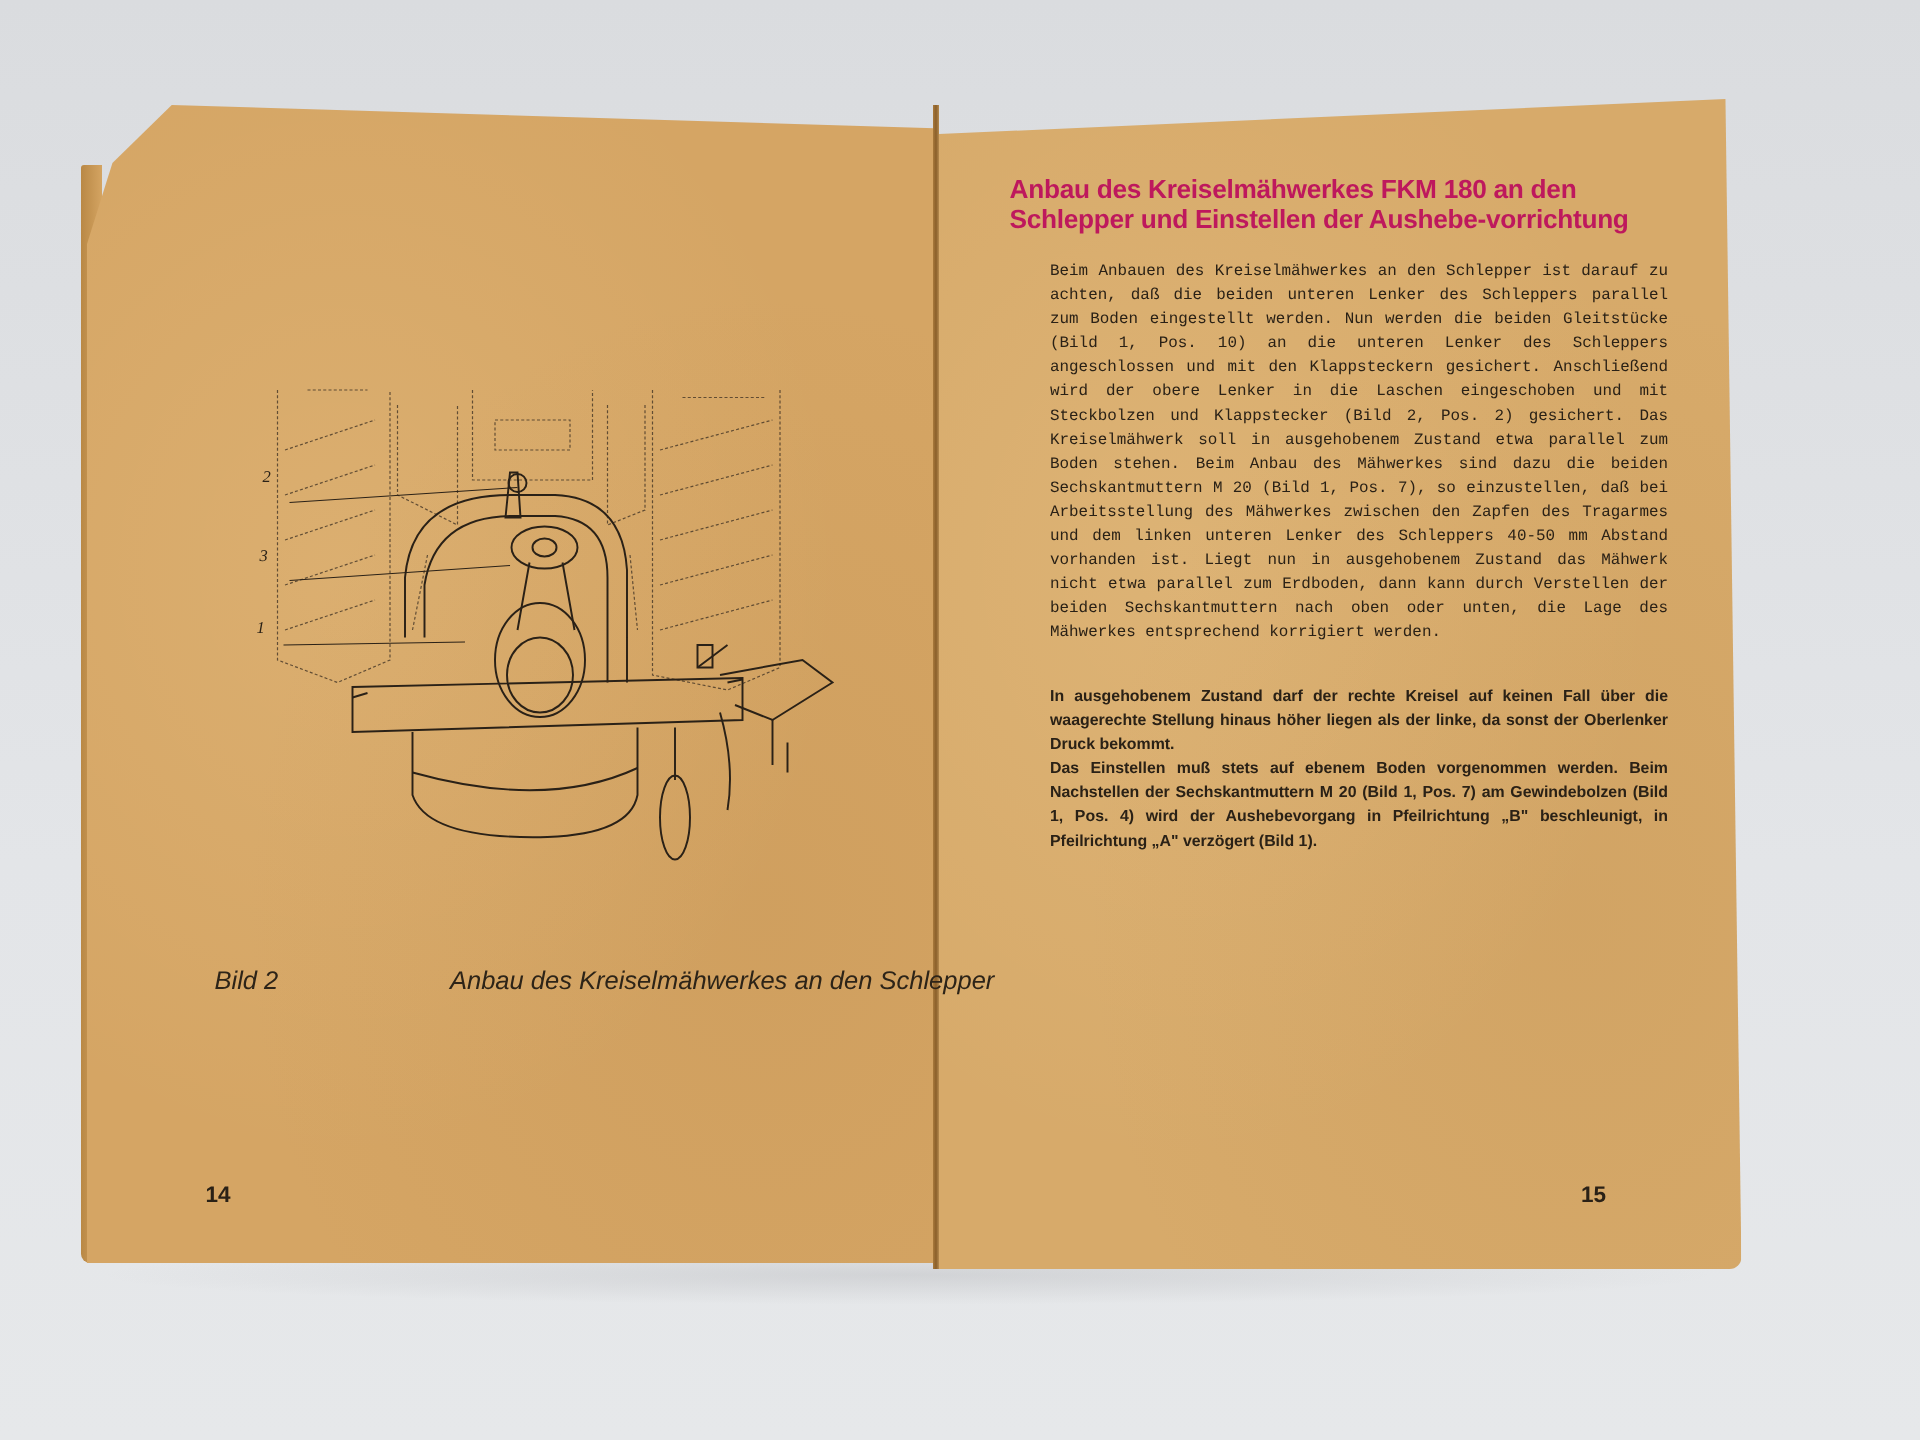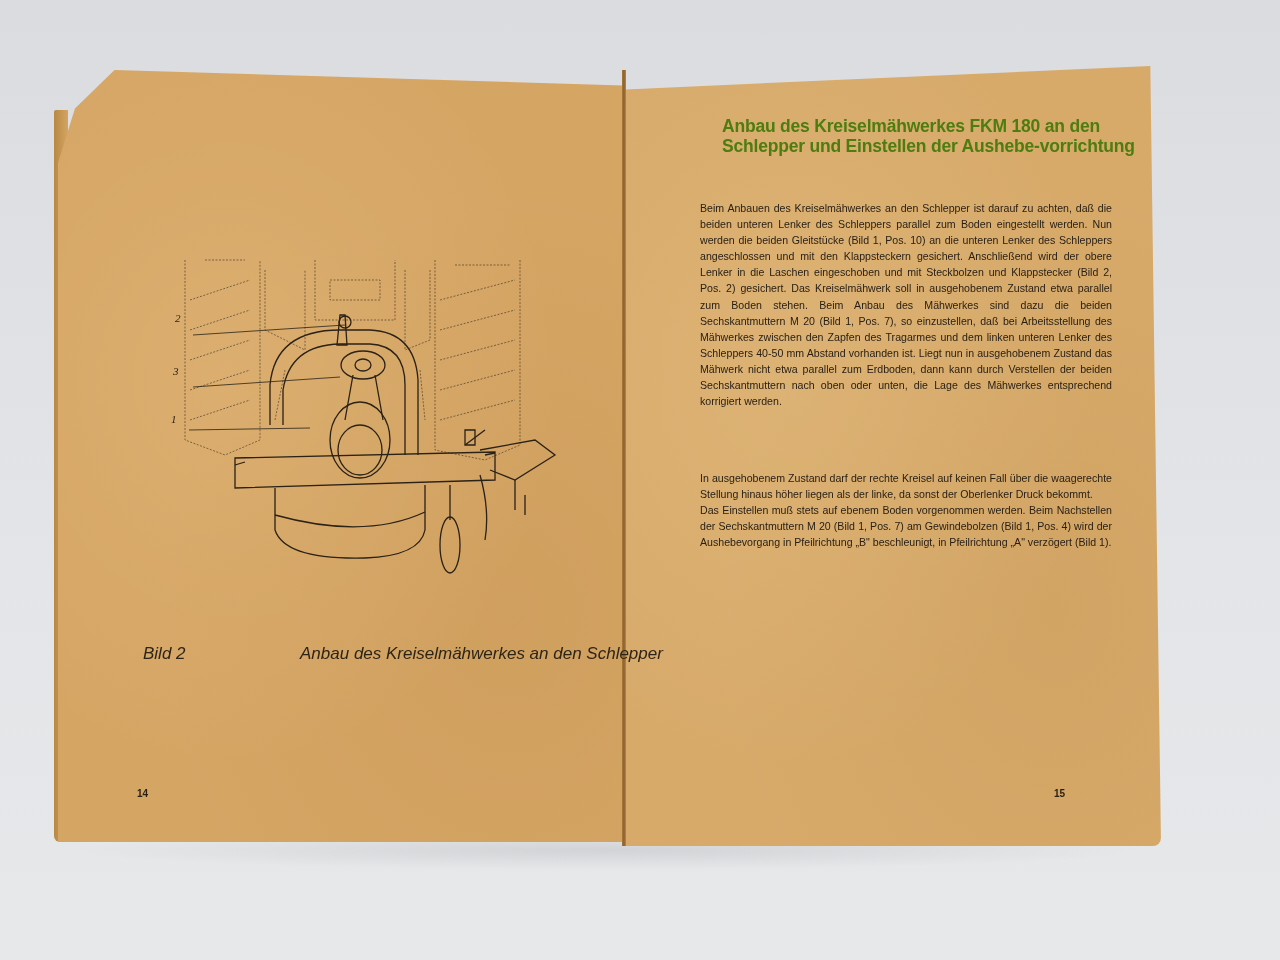--- a/index.html
+++ b/index.html
@@ -43,25 +43,25 @@
     position: absolute; left: 165px; top: 240px; width: 400px; height: 345px;
   }
   .label {
     position: absolute; font-family: "Liberation Serif", serif; font-style: italic;
     font-size: 11px; color: #2b2217;
   }
   .caption {
     position: absolute; top: 644px; font-size: 17px; color: #2d2418; font-style: italic;
   }
   .page-num {
-    position: absolute; top: 788px; font-size: 10px; color: #2a2116; font-weight: bold; text-align: right;
+    position: absolute; top: 788px; font-size: 15px; color: #2a2116; font-weight: bold; text-align: right;
   }
   .title {
-    position: absolute; left: 722px; top: 116px; width: 420px;
-    font-size: 17.5px; line-height: 20px; font-weight: bold; color: #4d7c0f;
+    position: absolute; left: 673px; top: 116px; width: 420px;
+    font-size: 17.5px; line-height: 20px; font-weight: bold; color: #be185d;
     letter-spacing: -0.2px;
   }
   .para {
     position: absolute; left: 700px; width: 412px;
     font-size: 10.6px; line-height: 16.1px; color: #2a2116;
     text-align: justify;
   }
   .para p { margin: 0; }
 </style>
 </head>
@@ -130,22 +130,22 @@
 <span class="label" style="left:173px; top:365px;">3</span>
 <span class="label" style="left:171px; top:413px;">1</span>
 
 <span class="caption" style="left:143px;">Bild 2</span>
 <span class="caption" style="left:300px;">Anbau des Kreiselmähwerkes an den Schlepper</span>
 
 <span class="page-num" style="left:137px;">14</span>
 
 <div class="title">Anbau des Kreiselmähwerkes FKM 180 an den Schlepper und Einstellen der Aushebe-vorrichtung</div>
 
-<div class="para" style="top:200px;">
+<div class="para" style="top:173px;font-family:Liberation Mono, monospace;">
   <p>Beim Anbauen des Kreiselmähwerkes an den Schlepper ist darauf zu achten, daß die beiden unteren Lenker des Schleppers parallel zum Boden eingestellt werden. Nun werden die beiden Gleitstücke (Bild 1, Pos. 10) an die unteren Lenker des Schleppers angeschlossen und mit den Klappsteckern gesichert. Anschließend wird der obere Lenker in die Laschen eingeschoben und mit Steckbolzen und Klappstecker (Bild 2, Pos. 2) gesichert. Das Kreiselmähwerk soll in ausgehobenem Zustand etwa parallel zum Boden stehen. Beim Anbau des Mähwerkes sind dazu die beiden Sechskantmuttern M 20 (Bild 1, Pos. 7), so einzustellen, daß bei Arbeitsstellung des Mähwerkes zwischen den Zapfen des Tragarmes und dem linken unteren Lenker des Schleppers 40-50 mm Abstand vorhanden ist. Liegt nun in ausgehobenem Zustand das Mähwerk nicht etwa parallel zum Erdboden, dann kann durch Verstellen der beiden Sechskantmuttern nach oben oder unten, die Lage des Mähwerkes entsprechend korrigiert werden.</p>
 </div>
 
-<div class="para" style="top:470px;">
+<div class="para" style="top:456px;font-weight:bold;">
   <p>In ausgehobenem Zustand darf der rechte Kreisel auf keinen Fall über die waagerechte Stellung hinaus höher liegen als der linke, da sonst der Oberlenker Druck bekommt.</p>
   <p>Das Einstellen muß stets auf ebenem Boden vorgenommen werden. Beim Nachstellen der Sechskantmuttern M 20 (Bild 1, Pos. 7) am Gewindebolzen (Bild 1, Pos. 4) wird der Aushebevorgang in Pfeilrichtung „B" beschleunigt, in Pfeilrichtung „A" verzögert (Bild 1).</p>
 </div>
 
 <span class="page-num" style="left:1054px;">15</span>
 
 </body></html>

